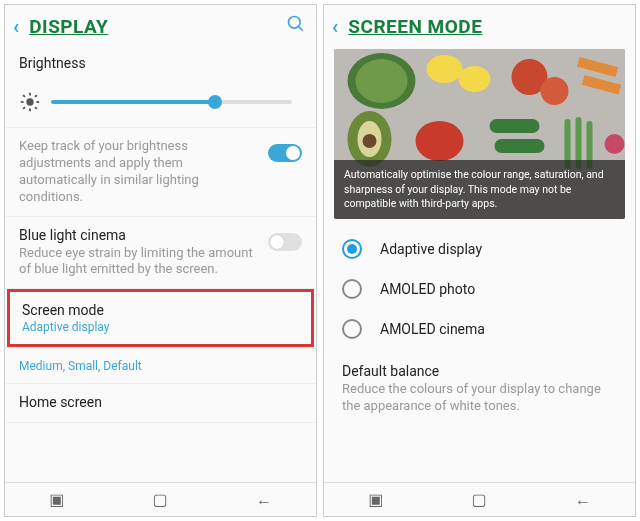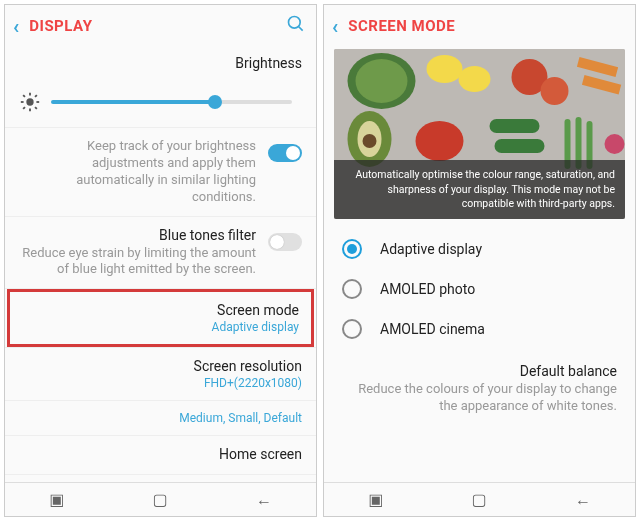--- a/index.html
+++ b/index.html
@@ -27,35 +27,35 @@
     padding: 8px 10px 6px 8px;
     height: 40px;
   }
   .back-arrow {
     color: #3aa7d8;
     font-size: 20px;
     margin-right: 10px;
     font-weight: bold;
   }
   .header-title {
-    font-size: 15px;
+    font-size: 19px;
     font-weight: 700;
     letter-spacing: 0.5px;
-    color: #ef4444;
+    color: #15803d;
     flex: 1;
+    text-decoration: underline;
   }
   .search-icon {
     color: #3aa7d8;
     font-size: 18px;
   }
   .content {
     flex: 1;
     overflow-y: hidden;
     padding: 0 0 0 0;
-    text-align: right;
   }
   .row {
     padding: 10px 14px;
     border-bottom: none;
   }
   .row-title {
     font-size: 14px;
     color: #222;
     margin-bottom: 2px;
   }
@@ -214,36 +214,32 @@
     </div>
     <div class="divider"></div>
 
     <div class="row toggle-row">
       <div class="row-sub">Keep track of your brightness adjustments and apply them automatically in similar lighting conditions.</div>
       <div class="toggle on"></div>
     </div>
     <div class="divider"></div>
 
     <div class="row toggle-row">
-      <div class="row-title">Blue tones filter</div>
+      <div class="row-title">Blue light cinema</div>
       <div class="row-sub">Reduce eye strain by limiting the amount of blue light emitted by the screen.</div>
       <div class="toggle off"></div>
     </div>
     <div class="divider"></div>
 
     <div class="highlight-box">
       <div class="row-title">Screen mode</div>
       <div class="row-value">Adaptive display</div>
     </div>
     <div class="divider"></div>
 
-    <div class="row">
-      <div class="row-title">Screen resolution</div>
-      <div class="row-value">FHD+(2220x1080)</div>
-    </div>
     <div class="divider"></div>
 
     <div class="row">
       <div class="row-value">Medium, Small, Default</div>
     </div>
     <div class="divider"></div>
 
     <div class="row">
       <div class="row-title">Home screen</div>
     </div>

